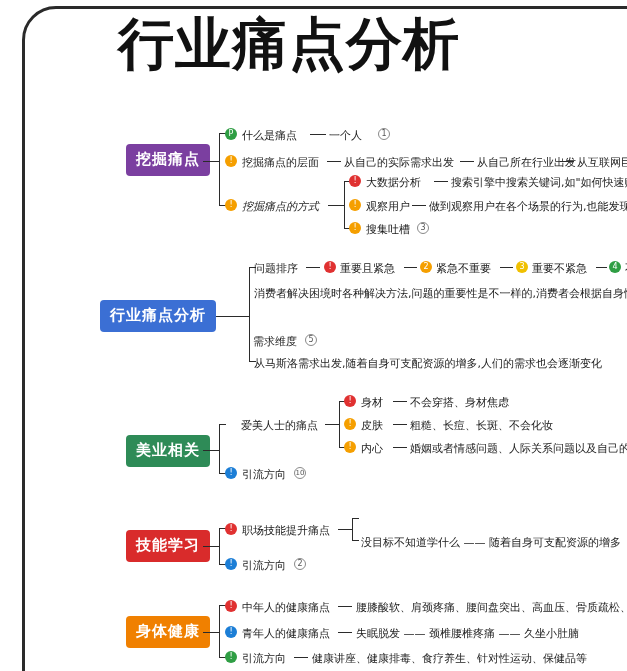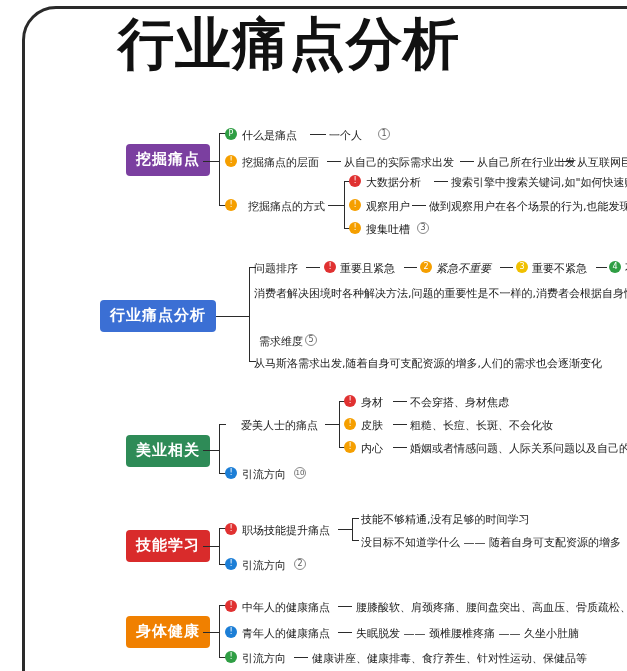--- a/index.html
+++ b/index.html
@@ -108,21 +108,21 @@
   <div class="num" style="left:225px; top:155px; background:#f59f00;">!</div>
   <div class="t" style="left:242px; top:157px;">挖掘痛点的层面</div>
   <div class="hline" style="left:327px; top:161px; width:14px;"></div>
   <div class="t" style="left:344px; top:157px;">从自己的实际需求出发</div>
   <div class="hline" style="left:460px; top:161px; width:14px;"></div>
   <div class="t" style="left:477px; top:157px;">从自己所在行业出发</div>
   <div class="hline" style="left:560px; top:161px; width:14px;"></div>
   <div class="t" style="left:577px; top:157px;">从互联网巨头出发</div>
 
   <div class="num" style="left:225px; top:199px; background:#f59f00;">!</div>
-  <div class="t" style="left:248px; top:201px;">挖掘痛点的方式</div>
+  <div class="t" style="left:242px; top:201px;font-style:italic;">挖掘痛点的方式</div>
 
   <div class="hline" style="left:328px; top:205px; width:16px;"></div>
   <div class="vline" style="left:344px; top:181px; height:48px;"></div>
   <div class="hook-t" style="left:344px; top:181px;"></div>
   <div class="hook-t" style="left:344px; top:228px;"></div>
 
   <div class="num" style="left:349px; top:175px; background:#e03131;">!</div>
   <div class="t" style="left:366px; top:177px;">大数据分析</div>
   <div class="hline" style="left:434px; top:181px; width:14px;"></div>
   <div class="t" style="left:451px; top:177px;">搜索引擎中搜索关键词,如"如何快速赚钱"等</div>
@@ -142,30 +142,30 @@
   <div class="hline" style="left:216px; top:316px; width:34px;"></div>
   <div class="hook-t" style="left:249px; top:267px;"></div>
   <div class="hook-t" style="left:249px; top:361px;"></div>
 
   <div class="t" style="left:254px; top:263px;">问题排序</div>
   <div class="hline" style="left:306px; top:267px; width:14px;"></div>
   <div class="num" style="left:324px; top:261px; background:#e03131;">!</div>
   <div class="t" style="left:340px; top:263px;">重要且紧急</div>
   <div class="hline" style="left:404px; top:267px; width:13px;"></div>
   <div class="num" style="left:420px; top:261px; background:#f59f00;">2</div>
-  <div class="t" style="left:436px; top:263px;font-style:italic;">紧急不重要</div>
+  <div class="t" style="left:436px; top:263px;">紧急不重要</div>
   <div class="hline" style="left:500px; top:267px; width:13px;"></div>
   <div class="num" style="left:516px; top:261px; background:#f0c000;">3</div>
   <div class="t" style="left:532px; top:263px;">重要不紧急</div>
   <div class="hline" style="left:596px; top:267px; width:11px;"></div>
   <div class="num" style="left:609px; top:261px; background:#2f9e44;">4</div>
   <div class="t" style="left:625px; top:263px;">不重要</div>
 
   <div class="t" style="left:254px; top:288px;">消费者解决困境时各种解决方法,问题的重要性是不一样的,消费者会根据自身情况进行</div>
-  <div class="t" style="left:259px; top:336px;text-align:right;">需求维度</div>
+  <div class="t" style="left:253px; top:336px;text-align:right;">需求维度</div>
   <div class="num outline" style="left:305px; top:334px;">5</div>
   <div class="t" style="left:254px; top:358px;">从马斯洛需求出发,随着自身可支配资源的增多,人们的需求也会逐渐变化</div>
 
   <div class="node-label" style="left:126px; top:435px; background:#2e8b57;">美业相关</div>
 
   <div class="vline" style="left:219px; top:424px; height:50px;"></div>
   <div class="hline" style="left:203px; top:450px; width:17px;"></div>
   <div class="hook-t" style="left:219px; top:424px;"></div>
   <div class="hook-t" style="left:219px; top:473px;"></div>
 
@@ -200,21 +200,20 @@
   <div class="hline" style="left:203px; top:546px; width:17px;"></div>
   <div class="hook-t" style="left:219px; top:528px;"></div>
   <div class="hook-t" style="left:219px; top:564px;"></div>
 
   <div class="num" style="left:225px; top:523px; background:#e03131;">!</div>
   <div class="t" style="left:242px; top:525px;">职场技能提升痛点</div>
   <div class="hline" style="left:338px; top:529px; width:14px;"></div>
   <div class="vline" style="left:352px; top:518px; height:23px;"></div>
   <div class="hook-t" style="left:352px; top:518px;"></div>
   <div class="hook-t" style="left:352px; top:540px;"></div>
-  <div class="t" style="left:361px; top:514px;">技能不够精通,没有足够的时间学习</div>
   <div class="t" style="left:361px; top:537px;">没目标不知道学什么 —— 随着自身可支配资源的增多</div>
 
   <div class="num" style="left:225px; top:558px; background:#1c7ed6;">!</div>
   <div class="t" style="left:242px; top:560px;">引流方向</div>
   <div class="num outline" style="left:294px; top:558px;">2</div>
 
   <div class="node-label" style="left:126px; top:616px; background:#f08000;">身体健康</div>
 
   <div class="vline" style="left:219px; top:606px; height:52px;"></div>
   <div class="hline" style="left:203px; top:632px; width:17px;"></div>

